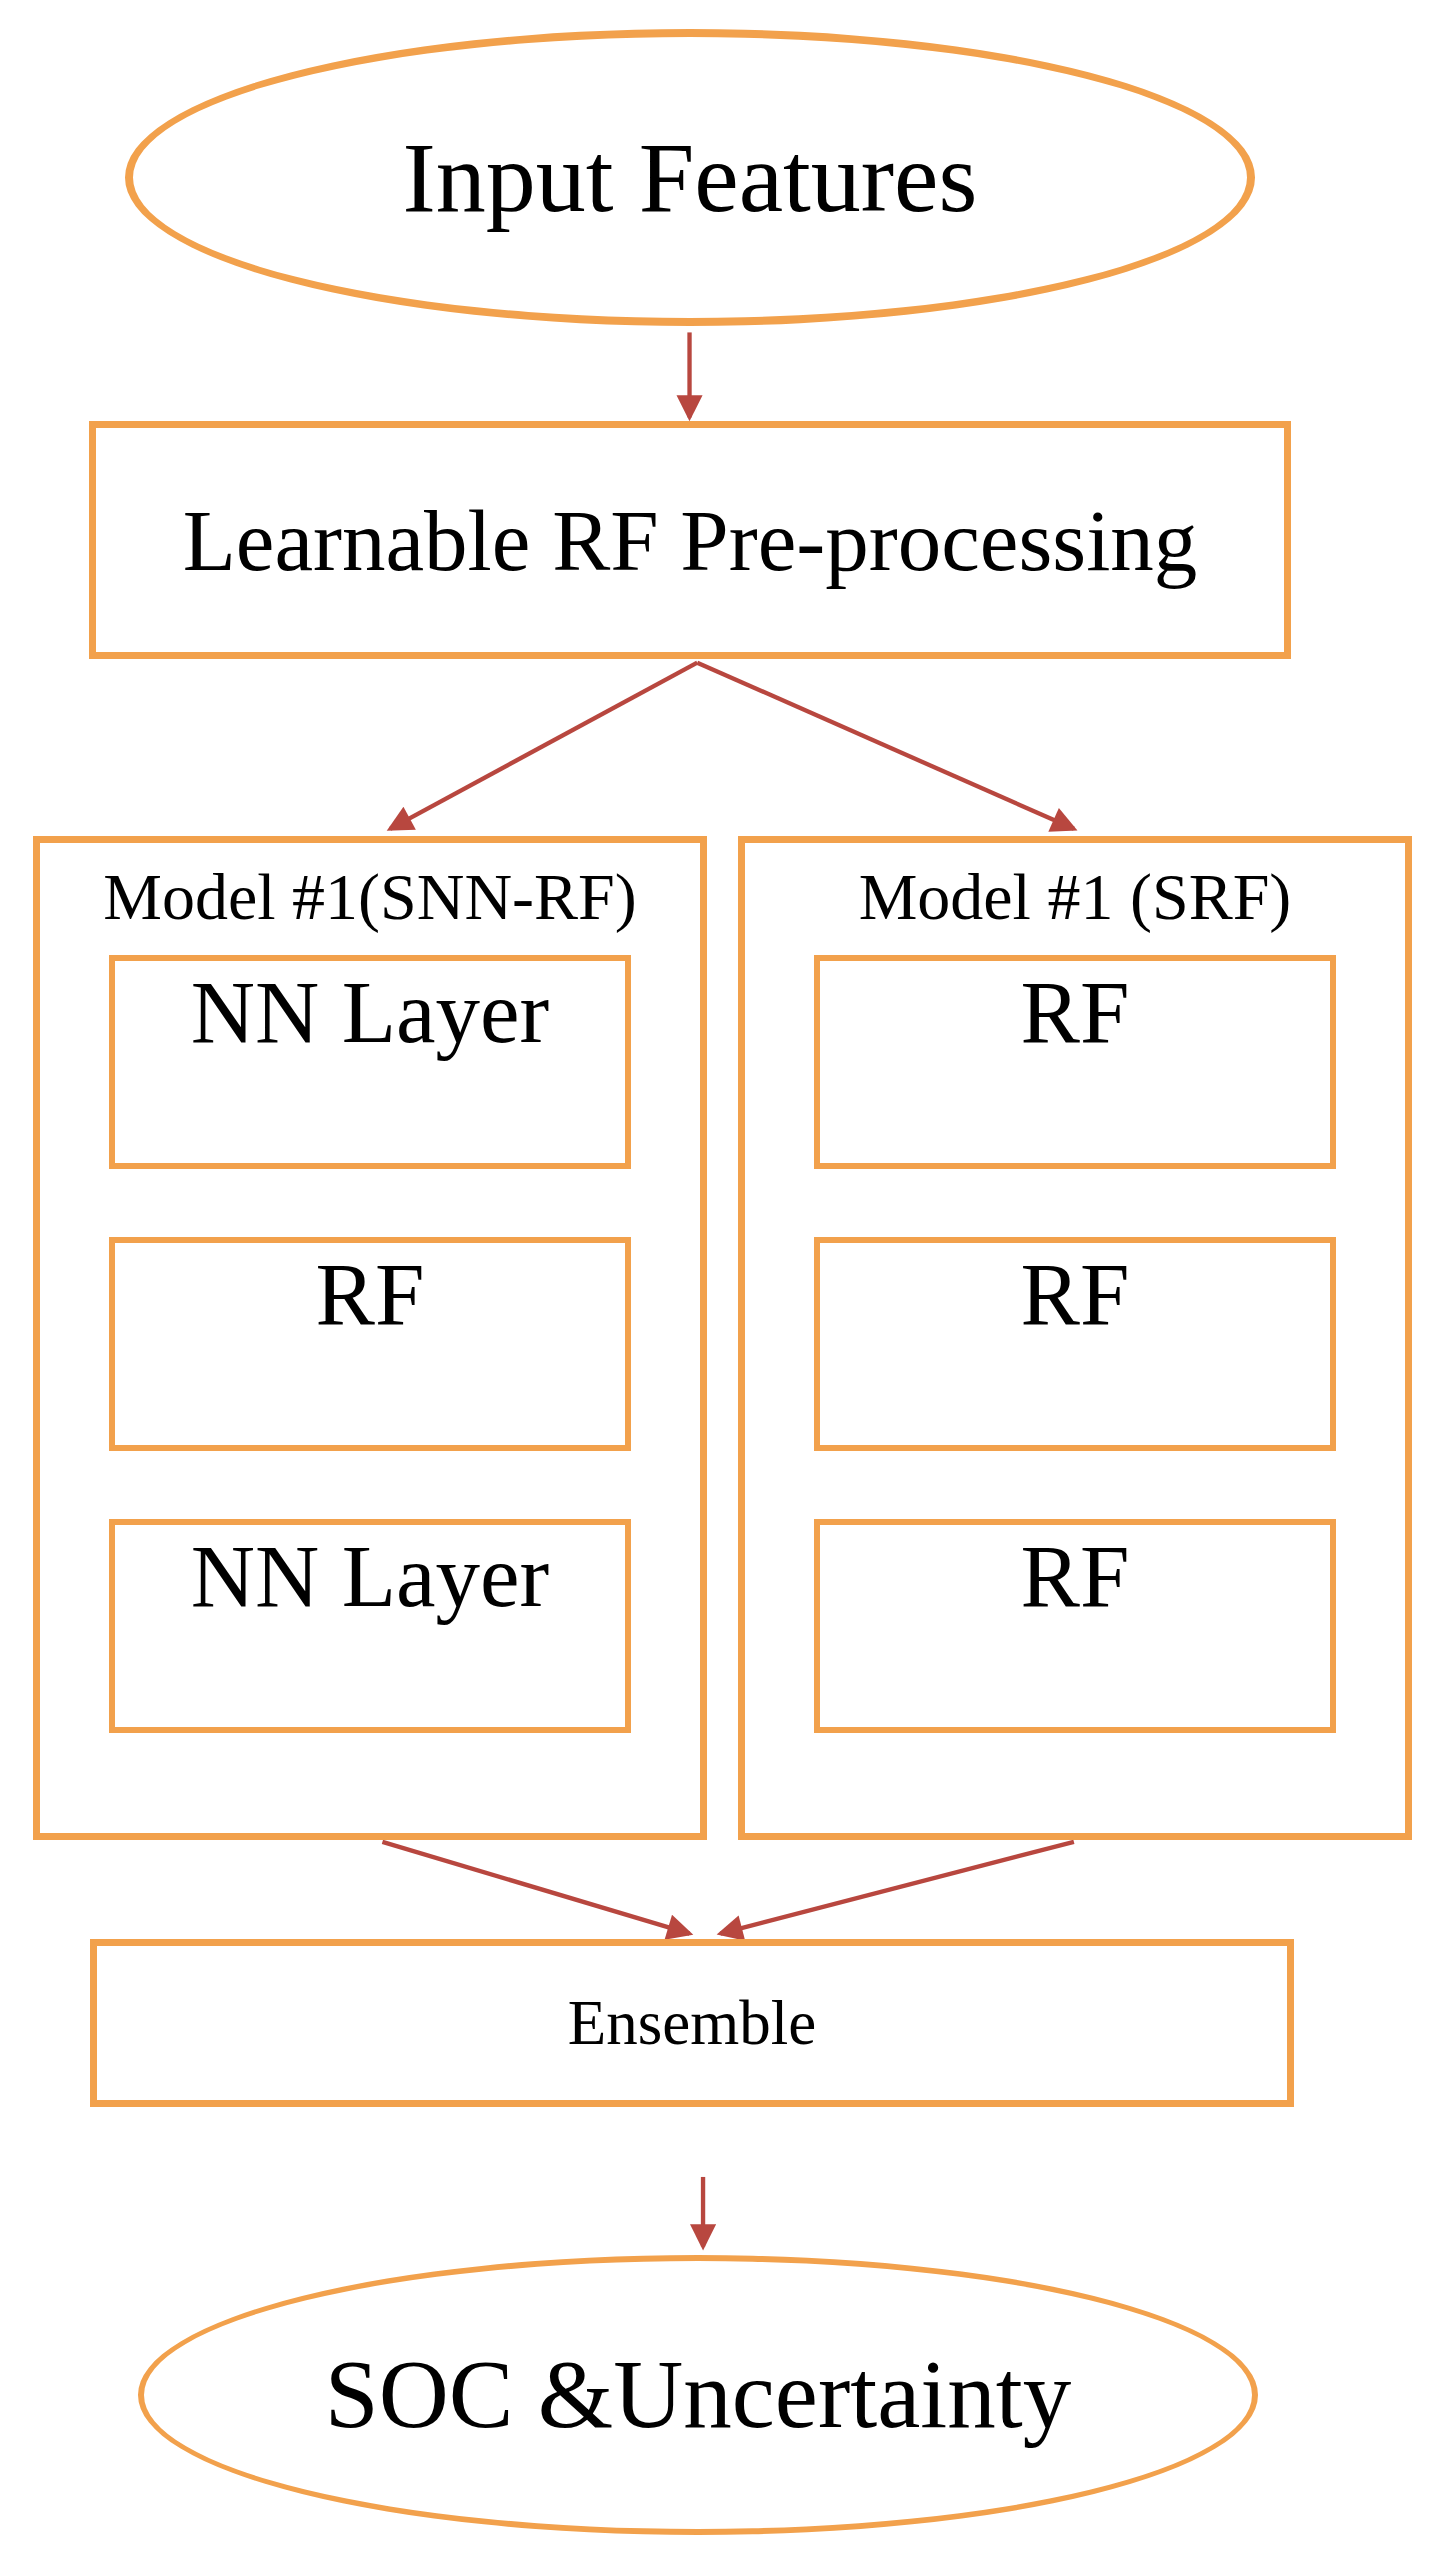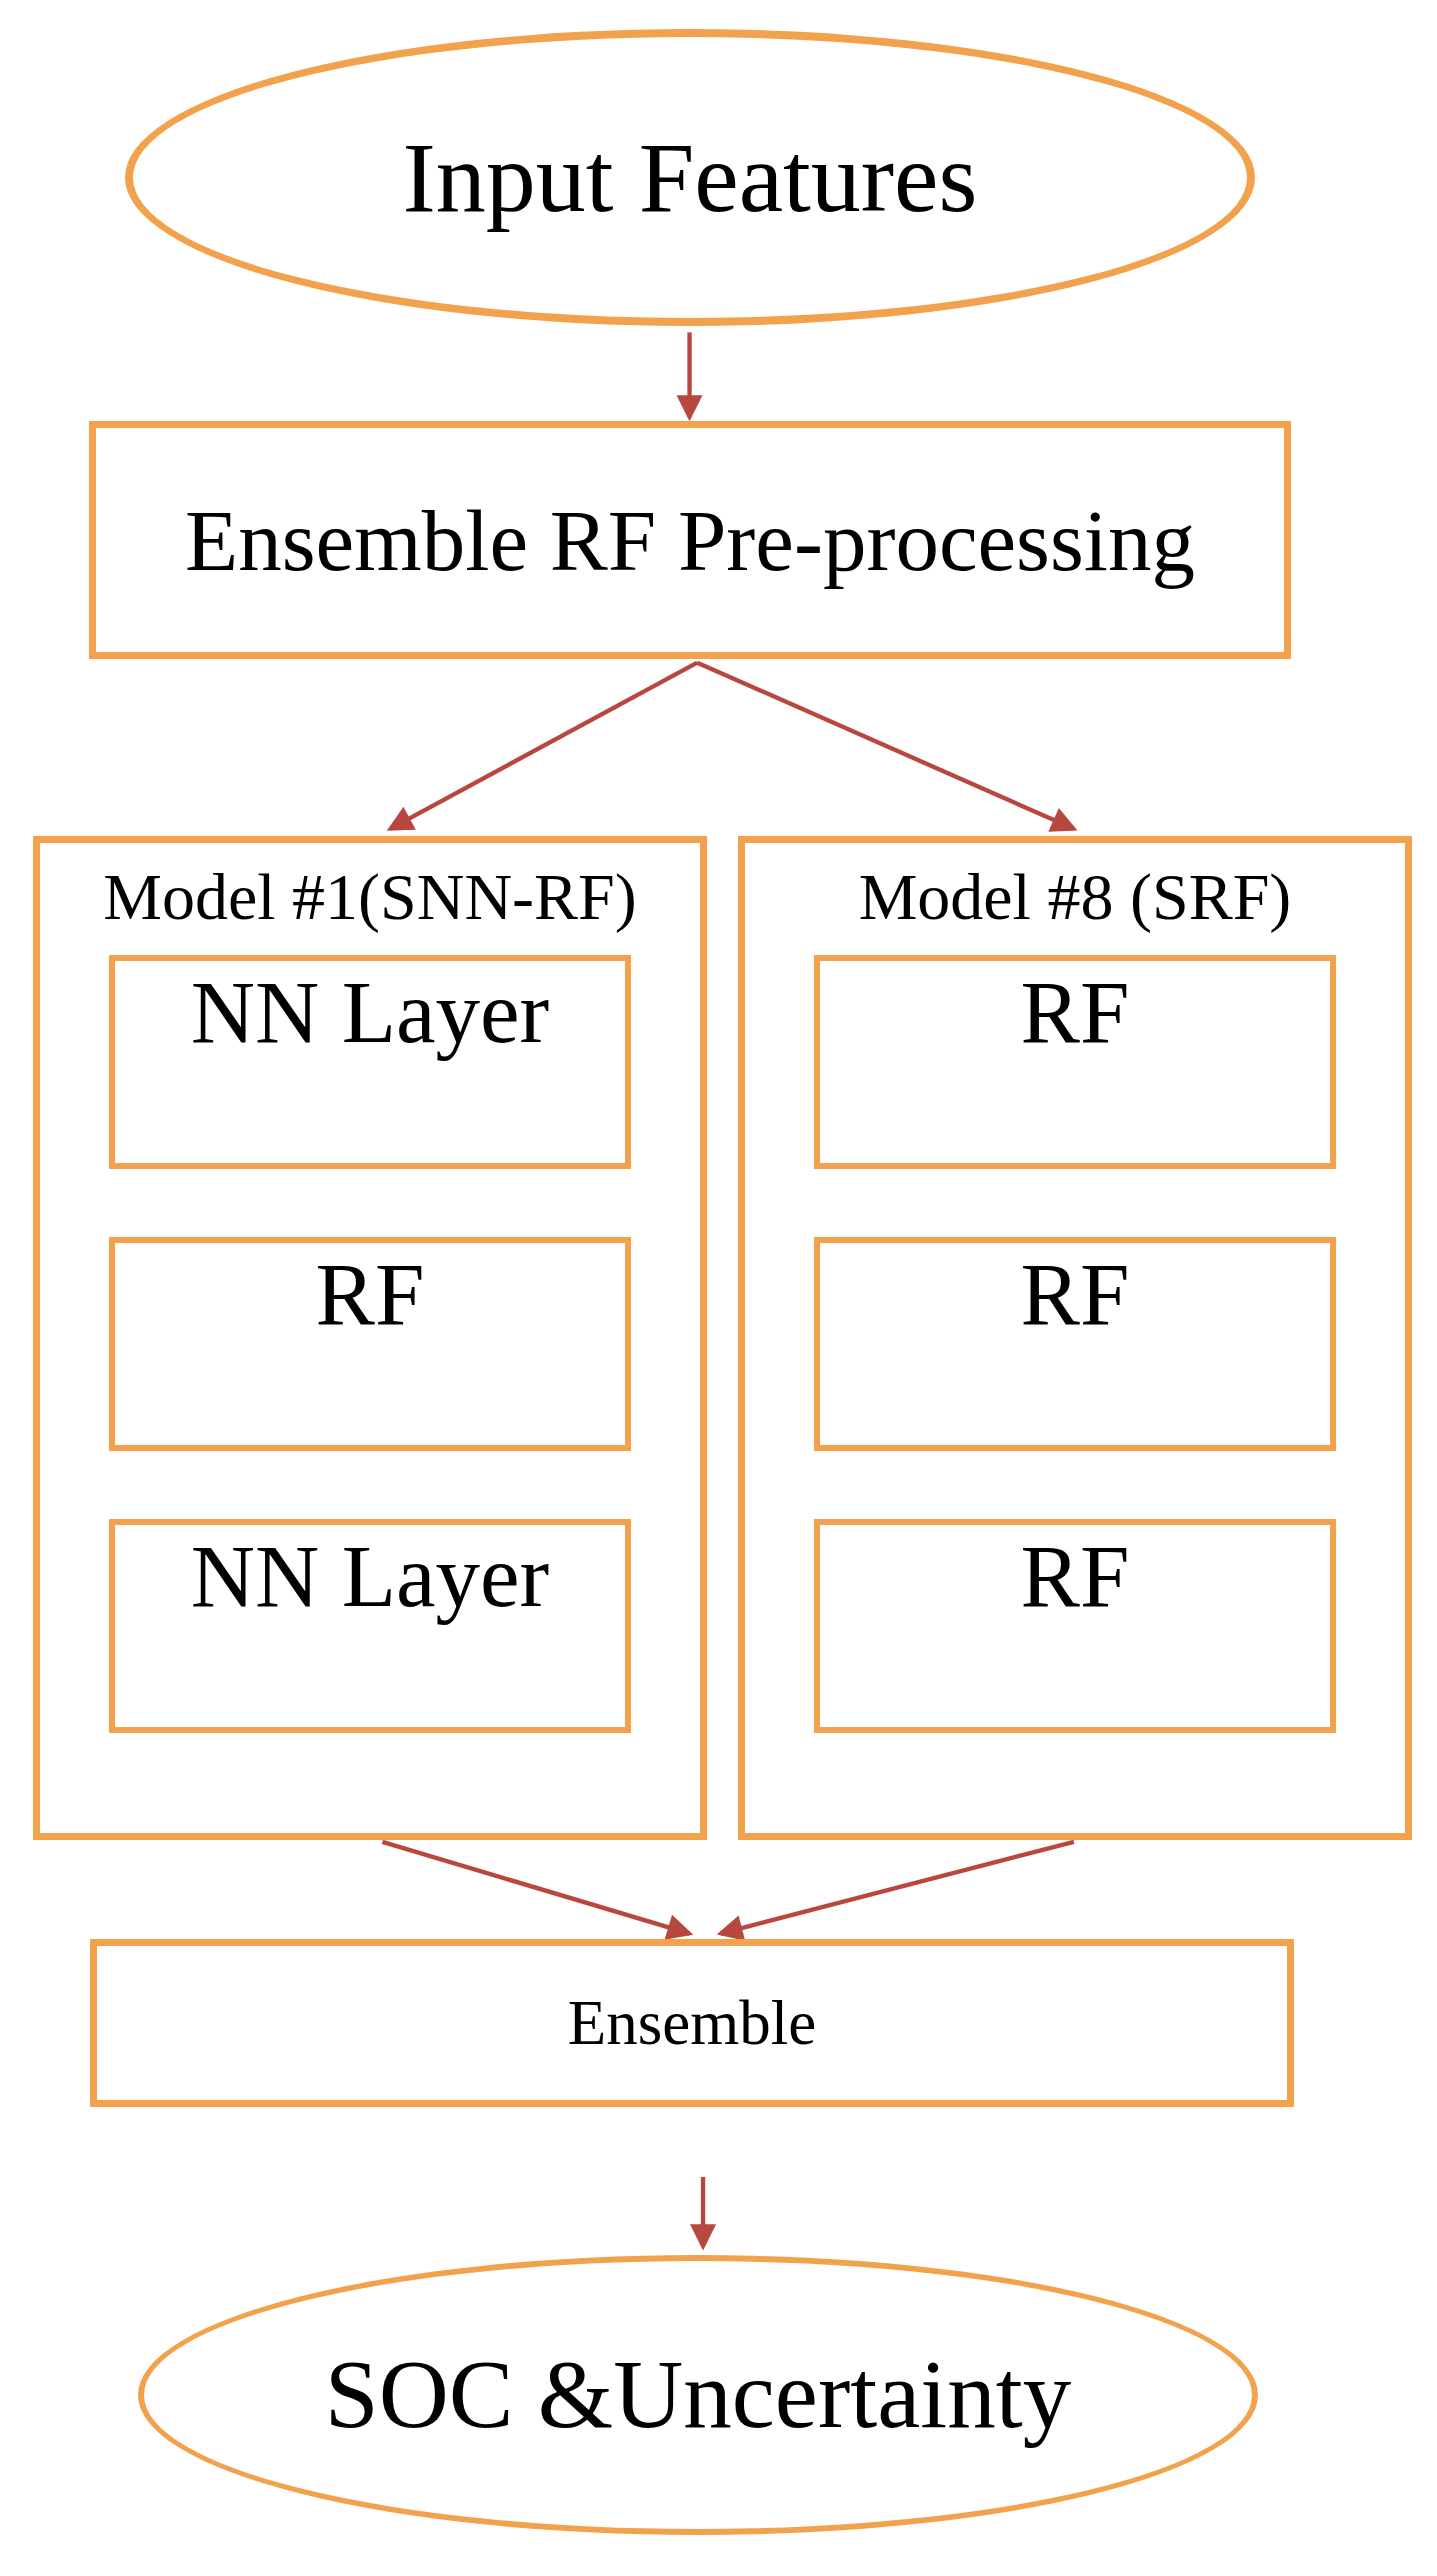--- a/index.html
+++ b/index.html
@@ -121,38 +121,38 @@
     <path d="M 396 1907 L 714 2002" marker-end="url(#arrowhead)"></path>
     <path d="M 1112 1907 L 746 2002" marker-end="url(#arrowhead)"></path>
     <path d="M 728 2254 L 728 2326" marker-end="url(#arrowhead)"></path>
   </svg>
 
   <div id="node-input" class="node ellipse">
     <span>Input Features</span>
   </div>
 
   <div id="node-preprocessing" class="node rect">
-    <span>Ensemble RF Pre-processing</span>
+    <span>Learnable RF Pre-processing</span>
   </div>
 
   <div id="model1" class="model-box">
     <div class="model-title">Model #1(SNN-RF)</div>
     <div class="layer-box first">
       <span>NN Layer</span>
     </div>
     <div class="layer-box">
       <span>RF</span>
     </div>
     <div class="layer-box">
       <span>NN Layer</span>
     </div>
   </div>
 
   <div id="model2" class="model-box">
-    <div class="model-title">Model #8 (SRF)</div>
+    <div class="model-title">Model #1 (SRF)</div>
     <div class="layer-box first">
       <span>RF</span>
     </div>
     <div class="layer-box">
       <span>RF</span>
     </div>
     <div class="layer-box">
       <span>RF</span>
     </div>
   </div>

